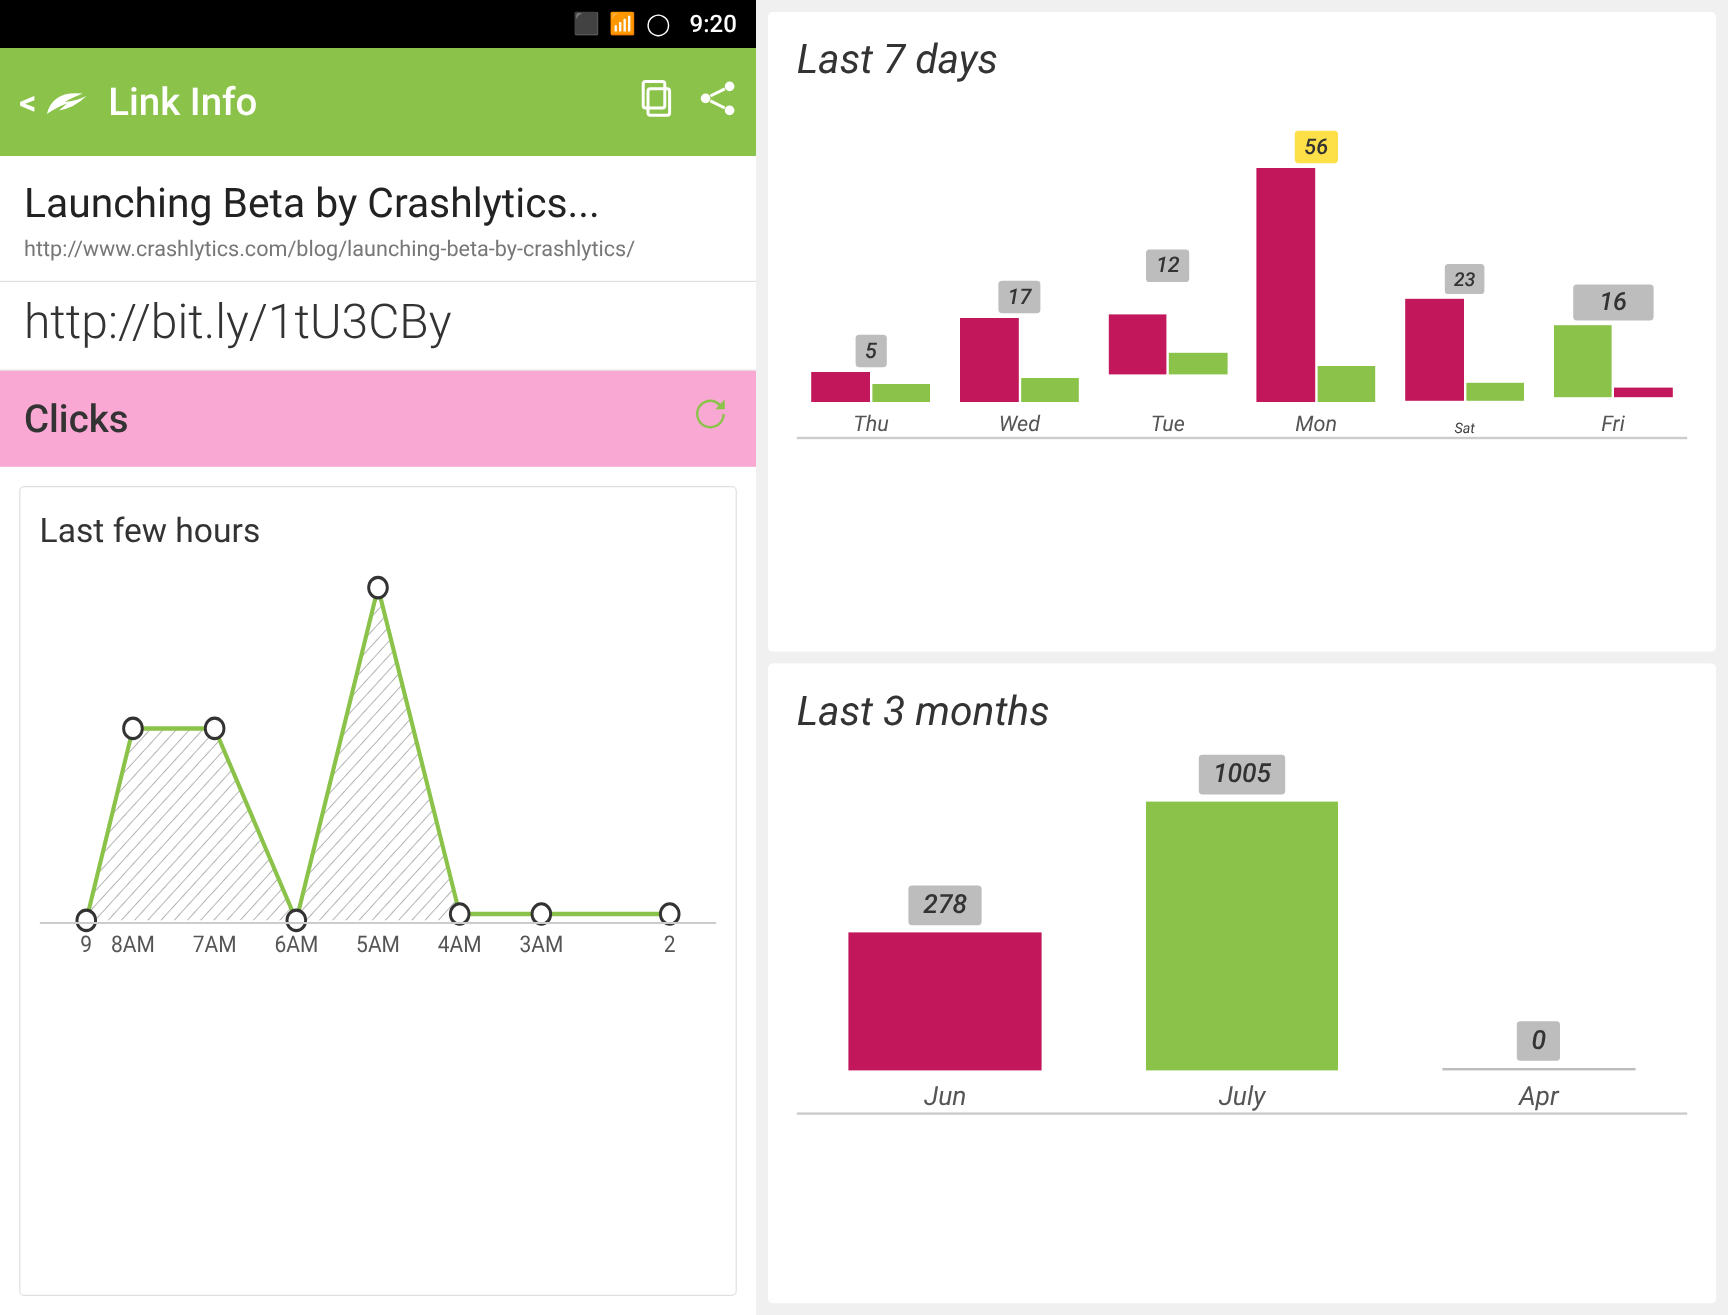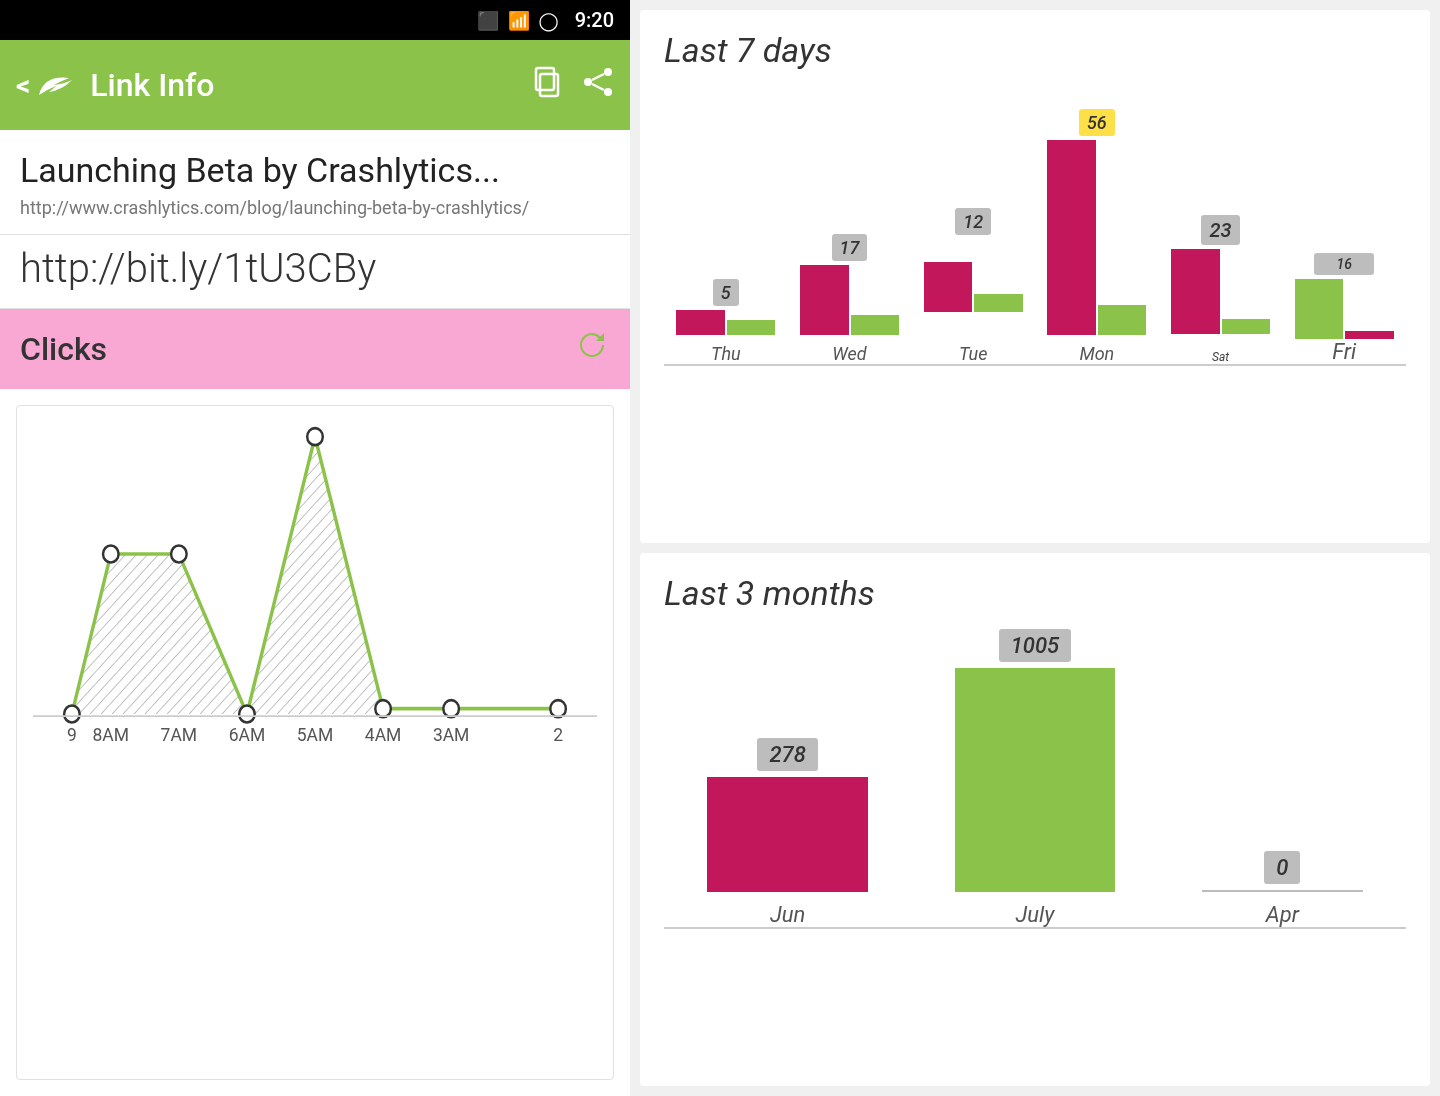--- a/index.html
+++ b/index.html
@@ -213,20 +213,21 @@
   <div class="clicks-header">
     <span class="clicks-label">Clicks</span>
     <span class="refresh-icon">
       <svg width="36" height="36" viewBox="0 0 36 36" fill="none">
         <path d="M30 18c0 6.627-5.373 12-12 12S6 24.627 6 18 11.373 6 18 6c3.31 0 6.31 1.343 8.485 3.515L30 6v8h-8l2.83-2.83A9.95 9.95 0 0018 8C12.477 8 8 12.477 8 18s4.477 10 10 10 10-4.477 10-10h2z" fill="#8bc34a"></path>
       </svg>
     </span>
   </div>
 
   <div class="chart-card">
+    <div class="chart-title">Last few hours</div>
     <div class="line-chart-container">
       <svg class="svg-chart" viewBox="0 0 580 300" preserveAspectRatio="none">
         <defs>
           <pattern id="hatch" patternUnits="userSpaceOnUse" width="8" height="8" patternTransform="rotate(45)">
             <line x1="0" y1="0" x2="0" y2="8" stroke="#333" stroke-width="1.2" opacity="0.5"></line>
           </pattern>
           <clipPath id="chart-clip">
             <rect x="0" y="0" width="580" height="270"></rect>
           </clipPath>
         </defs>
@@ -300,35 +301,35 @@
         <span style="background:#fde047;color:#333;font-size:18px;font-weight:500;padding:3px 8px;border-radius:3px;margin-bottom:4px;">56</span>
         <div style="display:flex;align-items:flex-end;gap:2px;width:80%;">
           <div style="background:#c2185b;flex:1;height:195px;"></div>
           <div style="background:#8bc34a;flex:1;height:30px;"></div>
         </div>
         <div style="margin-top:8px;font-size:18px;color:#555;">Mon</div>
       </div>
 
 
       <div style="display:flex;flex-direction:column;align-items:center;justify-content:flex-end;flex:1;height:100%;">
-        <span style="background:#bdbdbd;color:#333;font-size:20px;font-weight:500;padding:3px 8px;border-radius:3px;margin-bottom:4px;">23</span>
+        <span style="background:#bdbdbd;color:#333;font-size:16px;font-weight:500;padding:3px 8px;border-radius:3px;margin-bottom:4px;">23</span>
         <div style="display:flex;align-items:flex-end;gap:2px;width:80%;">
           <div style="background:#c2185b;flex:1;height:85px;"></div>
           <div style="background:#8bc34a;flex:1;height:15px;"></div>
         </div>
         <div style="margin-top:16px;font-size:12px;color:#404040;">Sat</div>
       </div>
 
       <div style="display:flex;flex-direction:column;align-items:center;justify-content:flex-end;flex:1;height:100%;">
-        <span style="background:#bdbdbd;color:#333;font-size:14px;font-weight:500;padding:3px 22px;border-radius:3px;margin-bottom:4px;">16</span>
+        <span style="background:#bdbdbd;color:#333;font-size:21px;font-weight:500;padding:3px 22px;border-radius:3px;margin-bottom:4px;">16</span>
         <div style="display:flex;align-items:flex-end;gap:2px;width:80%;">
           <div style="background:#8bc34a;flex:1;height:60px;"></div>
           <div style="background:#c2185b;flex:1;height:8px;"></div>
         </div>
-        <div style="margin-top:0;font-size:22px;color:#555;">Fri</div>
+        <div style="margin-top:12px;font-size:18px;color:#555;">Fri</div>
       </div>
 
     </div>
   </div>
 
   <div class="chart-section">
     <div class="section-title">Last 3 months</div>
 
     <div style="display:flex;align-items:flex-end;height:300px;border-bottom:2px solid #ccc;gap:0;width:100%;">
 

